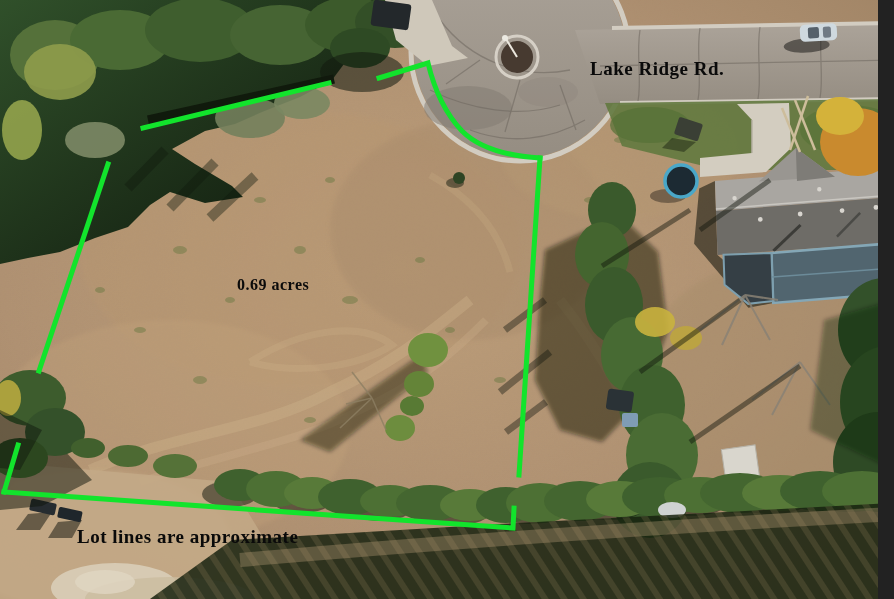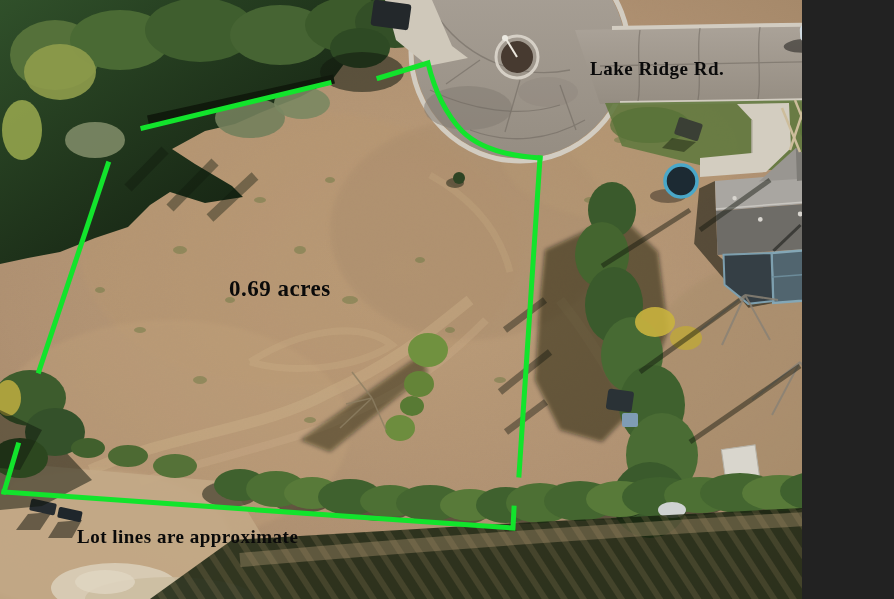--- a/index.html
+++ b/index.html
@@ -1,26 +1,26 @@
 <!DOCTYPE html>
 <html><head>
 <meta charset="utf-8">
 <style>
   html,body{margin:0;padding:0;background:#222;}
   .stage{
-    position:relative;width:802px;height:599px;overflow:hidden;
+    position:relative;width:878px;height:599px;overflow:hidden;
     font-family:"Liberation Serif",serif;
   }
   .stage svg{position:absolute;left:0;top:0;display:block;}
   .photo-label{
     position:absolute;color:#0a0a0a;font-weight:bold;white-space:nowrap;
     font-family:"Liberation Serif",serif;letter-spacing:.5px;
   }
   .label-road{left:590px;top:58px;font-size:19px;}
-  .label-area{left:229px;top:276px;font-size:23px;text-align:right;}
+  .label-area{left:237px;top:276px;font-size:16px;text-align:right;}
   .label-disclaimer{left:69px;top:526px;font-size:19px;margin-left:8px;}
   .lot-line{fill:none;stroke-width:5;stroke-linecap:square;stroke-linejoin:miter;}
 </style>
 </head>
 <body>
 
 <div class="stage">
 <svg width="894" height="599" viewBox="0 0 894 599">
   <defs>
     <radialGradient id="fieldGrad" cx="45%" cy="45%" r="75%">

